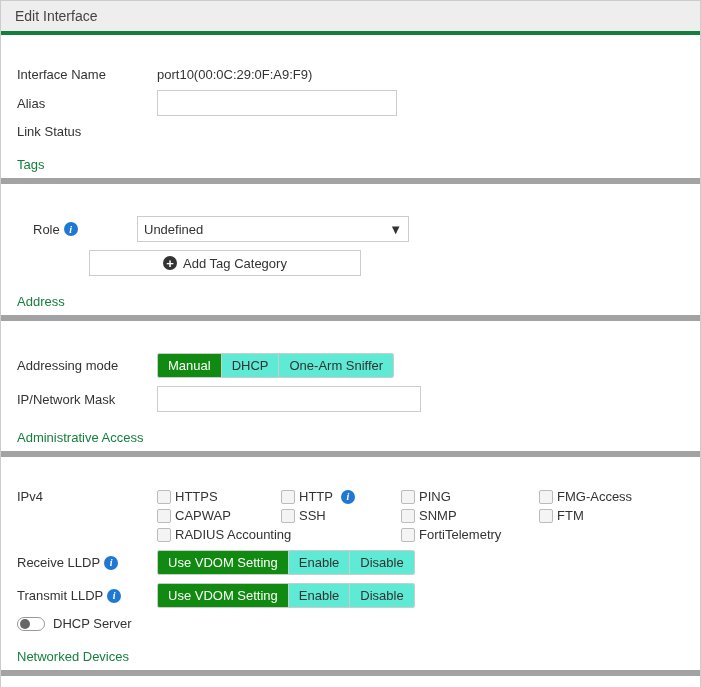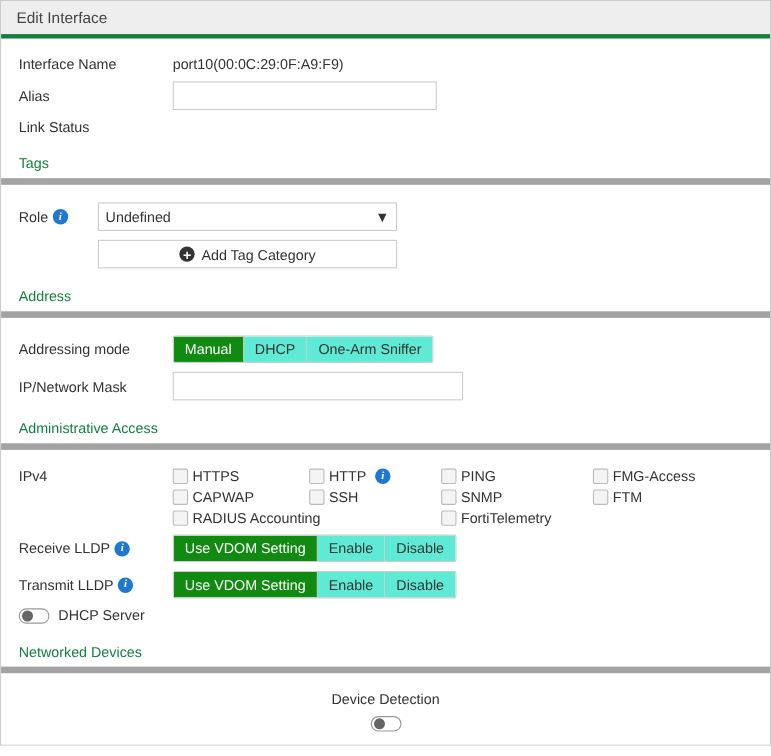--- a/index.html
+++ b/index.html
@@ -17,21 +17,21 @@
     background: #fff;
   }
   .header {
     background: #eee;
     border-bottom: 4px solid #15803d;
     padding: 7px 14px;
     font-size: 14px;
     color: #444;
   }
   .section {
-    padding: 12px 16px 8px 16px;
+    padding: 28px 16px 8px 16px;
   }
   .section-title {
     border-bottom: 6px solid #a3a3a3;
     padding: 6px 16px 6px 16px;
     font-size: 13px;
     color: #15803d;
   }
   .row {
     display: flex;
     align-items: center;
@@ -204,25 +204,25 @@
       </div>
     </div>
     <div class="row">
       <div class="label">Link Status</div>
     </div>
   </div>
 
   <div class="section-title">Tags</div>
   <div class="section">
     <div class="row">
-      <div class="label" style="width:72px;display:flex;align-items:center;">
+      <div class="label" style="width:72px;display:flex;align-items:center;margin-left:16px;">
         <span>Role</span>
         <span class="info-icon">i</span>
       </div>
-      <div class="value" style="flex-direction:column;align-items:flex-start;gap:4px;">
+      <div class="value" style="flex-direction:column;align-items:flex-start;gap:4px;margin-left:32px;">
         <div class="select">
           <span>Undefined</span>
           <span>▼</span>
         </div>
       </div>
     </div>
     <div class="row">
       <div class="indented-control">
         <div class="add-btn">
           <span class="plus-icon">+</span>

